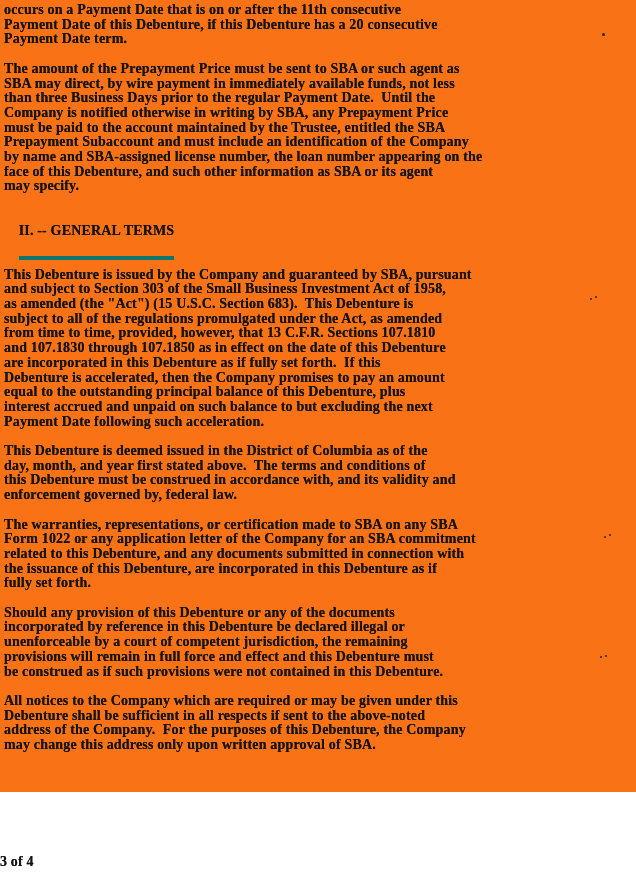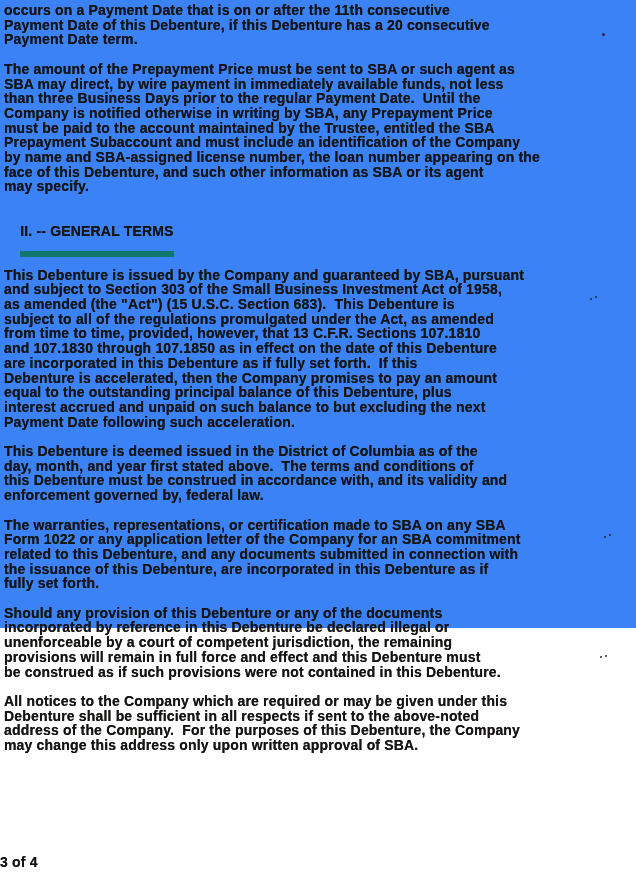--- a/index.html
+++ b/index.html
@@ -9,43 +9,43 @@
   }
   body {
     width: 636px;
     height: 874px;
     overflow: hidden;
     position: relative;
   }
   .page {
     position: relative;
     width: 636px;
-    height: 628px;
-    background: #3b82f6;
-    font-family: Liberation Sans, sans-serif;
+    height: 792px;
+    background: #f97316;
+    font-family: Liberation Serif, serif;
     font-weight: bold;
     font-size: 14px;
     line-height: 14.7px;
     letter-spacing: 0.17px;
     color: #161514;
     box-sizing: border-box;
     padding: 3px 0 0 4px;
     text-shadow: 0 0 0.45px rgba(20, 18, 16, 0.85);
   }
   .para {
     margin: 0 0 14.7px 0;
     white-space: pre;
   }
   .heading {
     margin: 3px 0 14.7px 0;
     white-space: pre;
   }
   .heading .underline {
-    border-bottom: 6px solid #0f766e;
-    padding-bottom: 12px;
+    border-bottom: 4px solid #0f766e;
+    padding-bottom: 18px;
   }
   .footer {
     position: absolute;
     top: 855px;
     left: 0;
     width: 636px;
     text-align: left;
     white-space: pre;
   }
   .speck {

